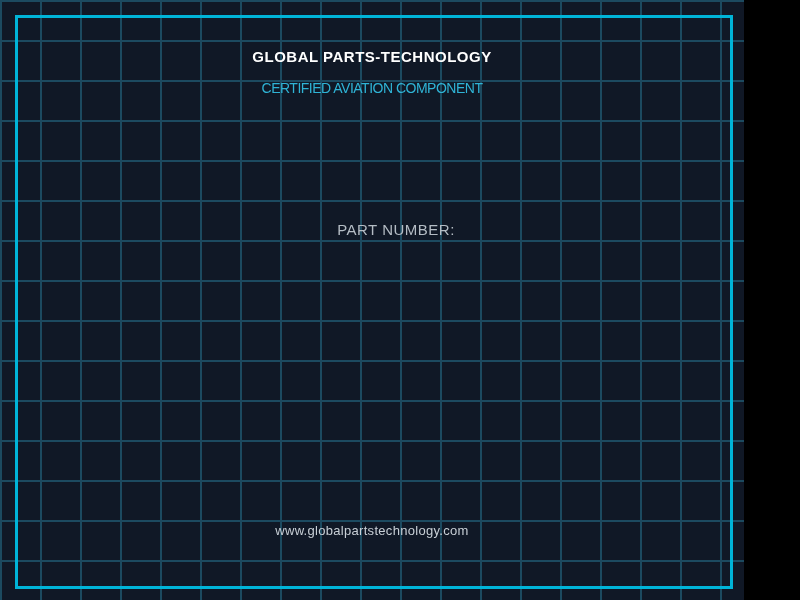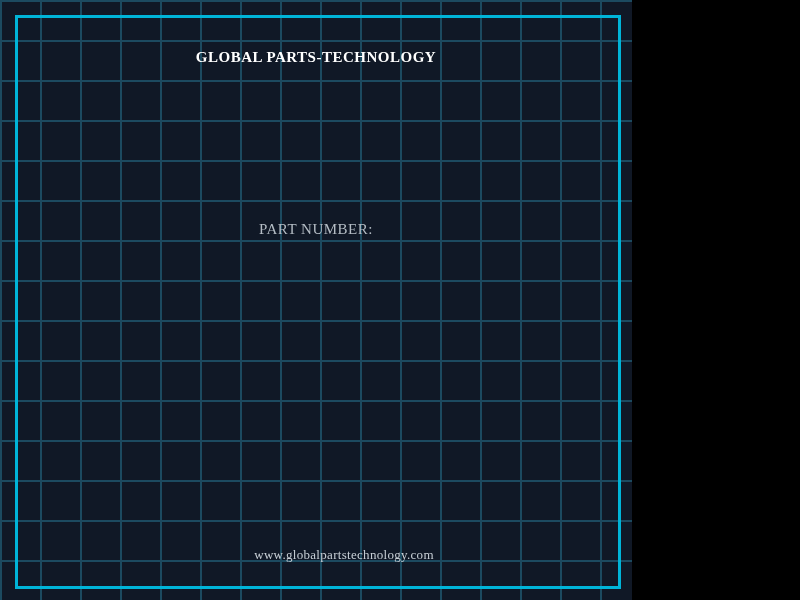--- a/index.html
+++ b/index.html
@@ -2,29 +2,29 @@
 <html style="--background: #101826; --grid_line: #1c4a60; --frame_border: #00b4d8; --title: #ffffff; --subtitle: #2fb4d6; --part_label: #b4bcc4; --part_number: #18b2d8; --url: #c8cfd6;"><head>
 <meta charset="utf-8">
 <style>
   html, body {
     margin: 0;
     padding: 0;
     background: #000;
   }
   .screen {
     position: relative;
-    width: 632px;
+    width: 744px;
     height: 600px;
     overflow: hidden;
     background-color: var(--background, #101826);
     background-image:
       linear-gradient(to right, var(--grid_line, #1c4a60) 2px, transparent 2px),
       linear-gradient(to bottom, var(--grid_line, #1c4a60) 2px, transparent 2px);
     background-size: 40px 40px;
-    font-family: Liberation Serif, serif;
+    font-family: Liberation Sans, sans-serif;
   }
   .frame {
     position: absolute;
     left: 15px;
     top: 15px;
     right: 11px;
     bottom: 11px;
     border: 3px solid var(--frame_border, #00b4d8);
     pointer-events: none;
   }
@@ -49,39 +49,40 @@
     line-height: 16px;
     letter-spacing: -0.5px;
     color: var(--subtitle, #2fb4d6);
   }
   .part-label {
     top: 221px;
     font-size: 15px;
     line-height: 17px;
     letter-spacing: 0.5px;
     color: var(--part_label, #b4bcc4);
+    padding-left: 24px;
   }
   .part-number {
     top: 264px;
     font-size: 74px;
     line-height: 74px;
     font-weight: bold;
     letter-spacing: -1px;
     color: var(--part_number, #18b2d8);
   }
   .url {
-    top: 547px;
+    top: 523px;
     font-size: 13px;
     line-height: 15px;
     letter-spacing: 0.3px;
     color: var(--url, #c8cfd6);
-    margin-left: 28px;
   }
 </style>
 </head>
 <body>
 
 <div class="screen">
   <div class="frame"></div>
   <div class="txt title">GLOBAL PARTS-TECHNOLOGY</div>
+  <div class="txt subtitle">CERTIFIED AVIATION COMPONENT</div>
   <div class="txt part-label">PART NUMBER:</div>
   <div class="txt url">www.globalpartstechnology.com</div>
 </div>
 
 </body></html>

